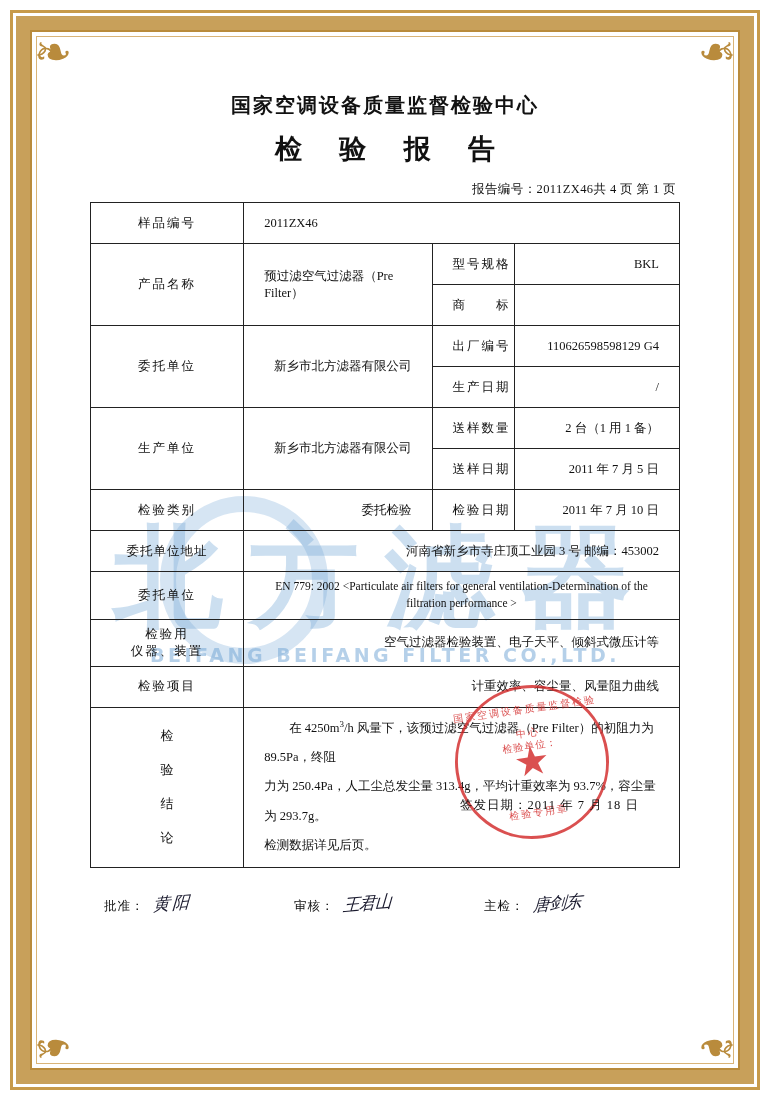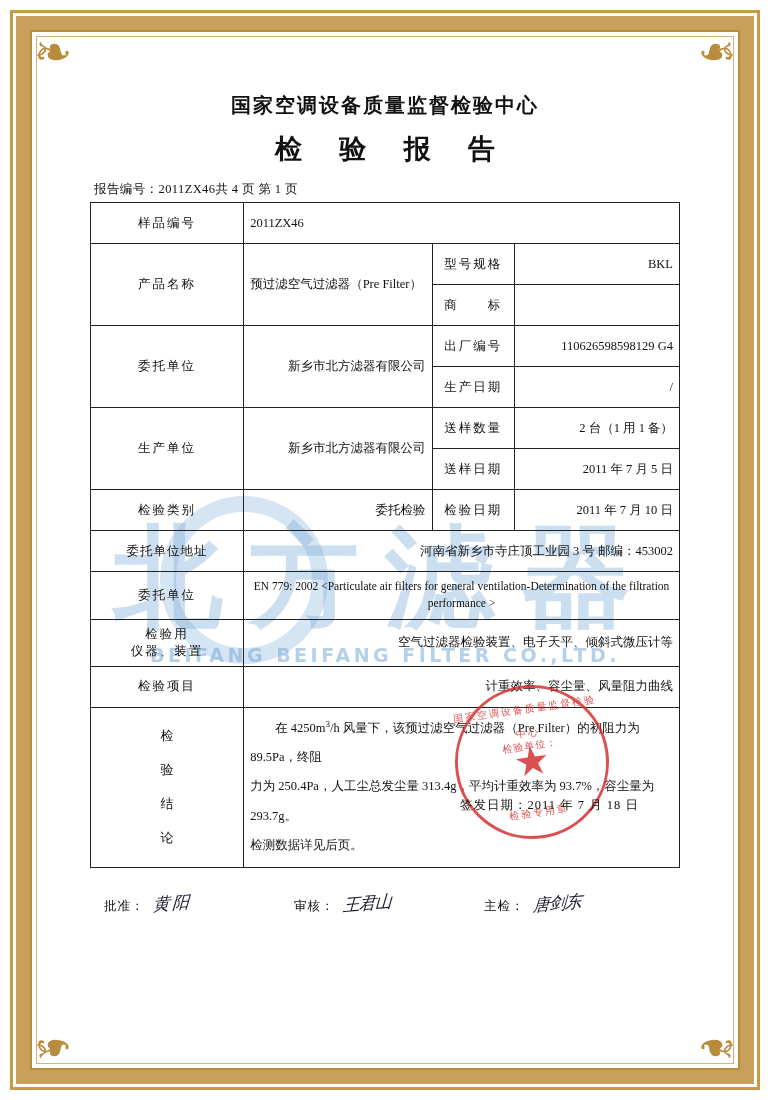--- a/index.html
+++ b/index.html
@@ -90,41 +90,41 @@
     font-weight: bold;
     letter-spacing: 14px;
     margin-top: 12px;
     color: #111;
     font-family: "DejaVu Sans", sans-serif;
     padding-left: 14px;
   }
 
   .meta-row {
     display: flex;
-    justify-content: flex-start;
+    justify-content: flex-end;
     align-items: flex-end;
     margin-top: 14px;
     font-size: 12.5px;
     color: #111;
     padding: 0 4px 4px 4px;
   }
   .meta-left { letter-spacing: .4px; }
   .meta-right { letter-spacing: .4px; }
 
   
   table.report {
     width: 100%;
     border-collapse: collapse;
     table-layout: fixed;
     font-size: 12.5px;
     color: #111;
   }
   table.report td {
     border: 1px solid #222;
-    padding: 6px 6px;
+    padding: 6px 20px;
     vertical-align: middle;
     height: 28px;
   }
   .lbl {
     text-align: center;
     letter-spacing: 2px;
     white-space: nowrap;
   }
   .val {
     text-align: right;

